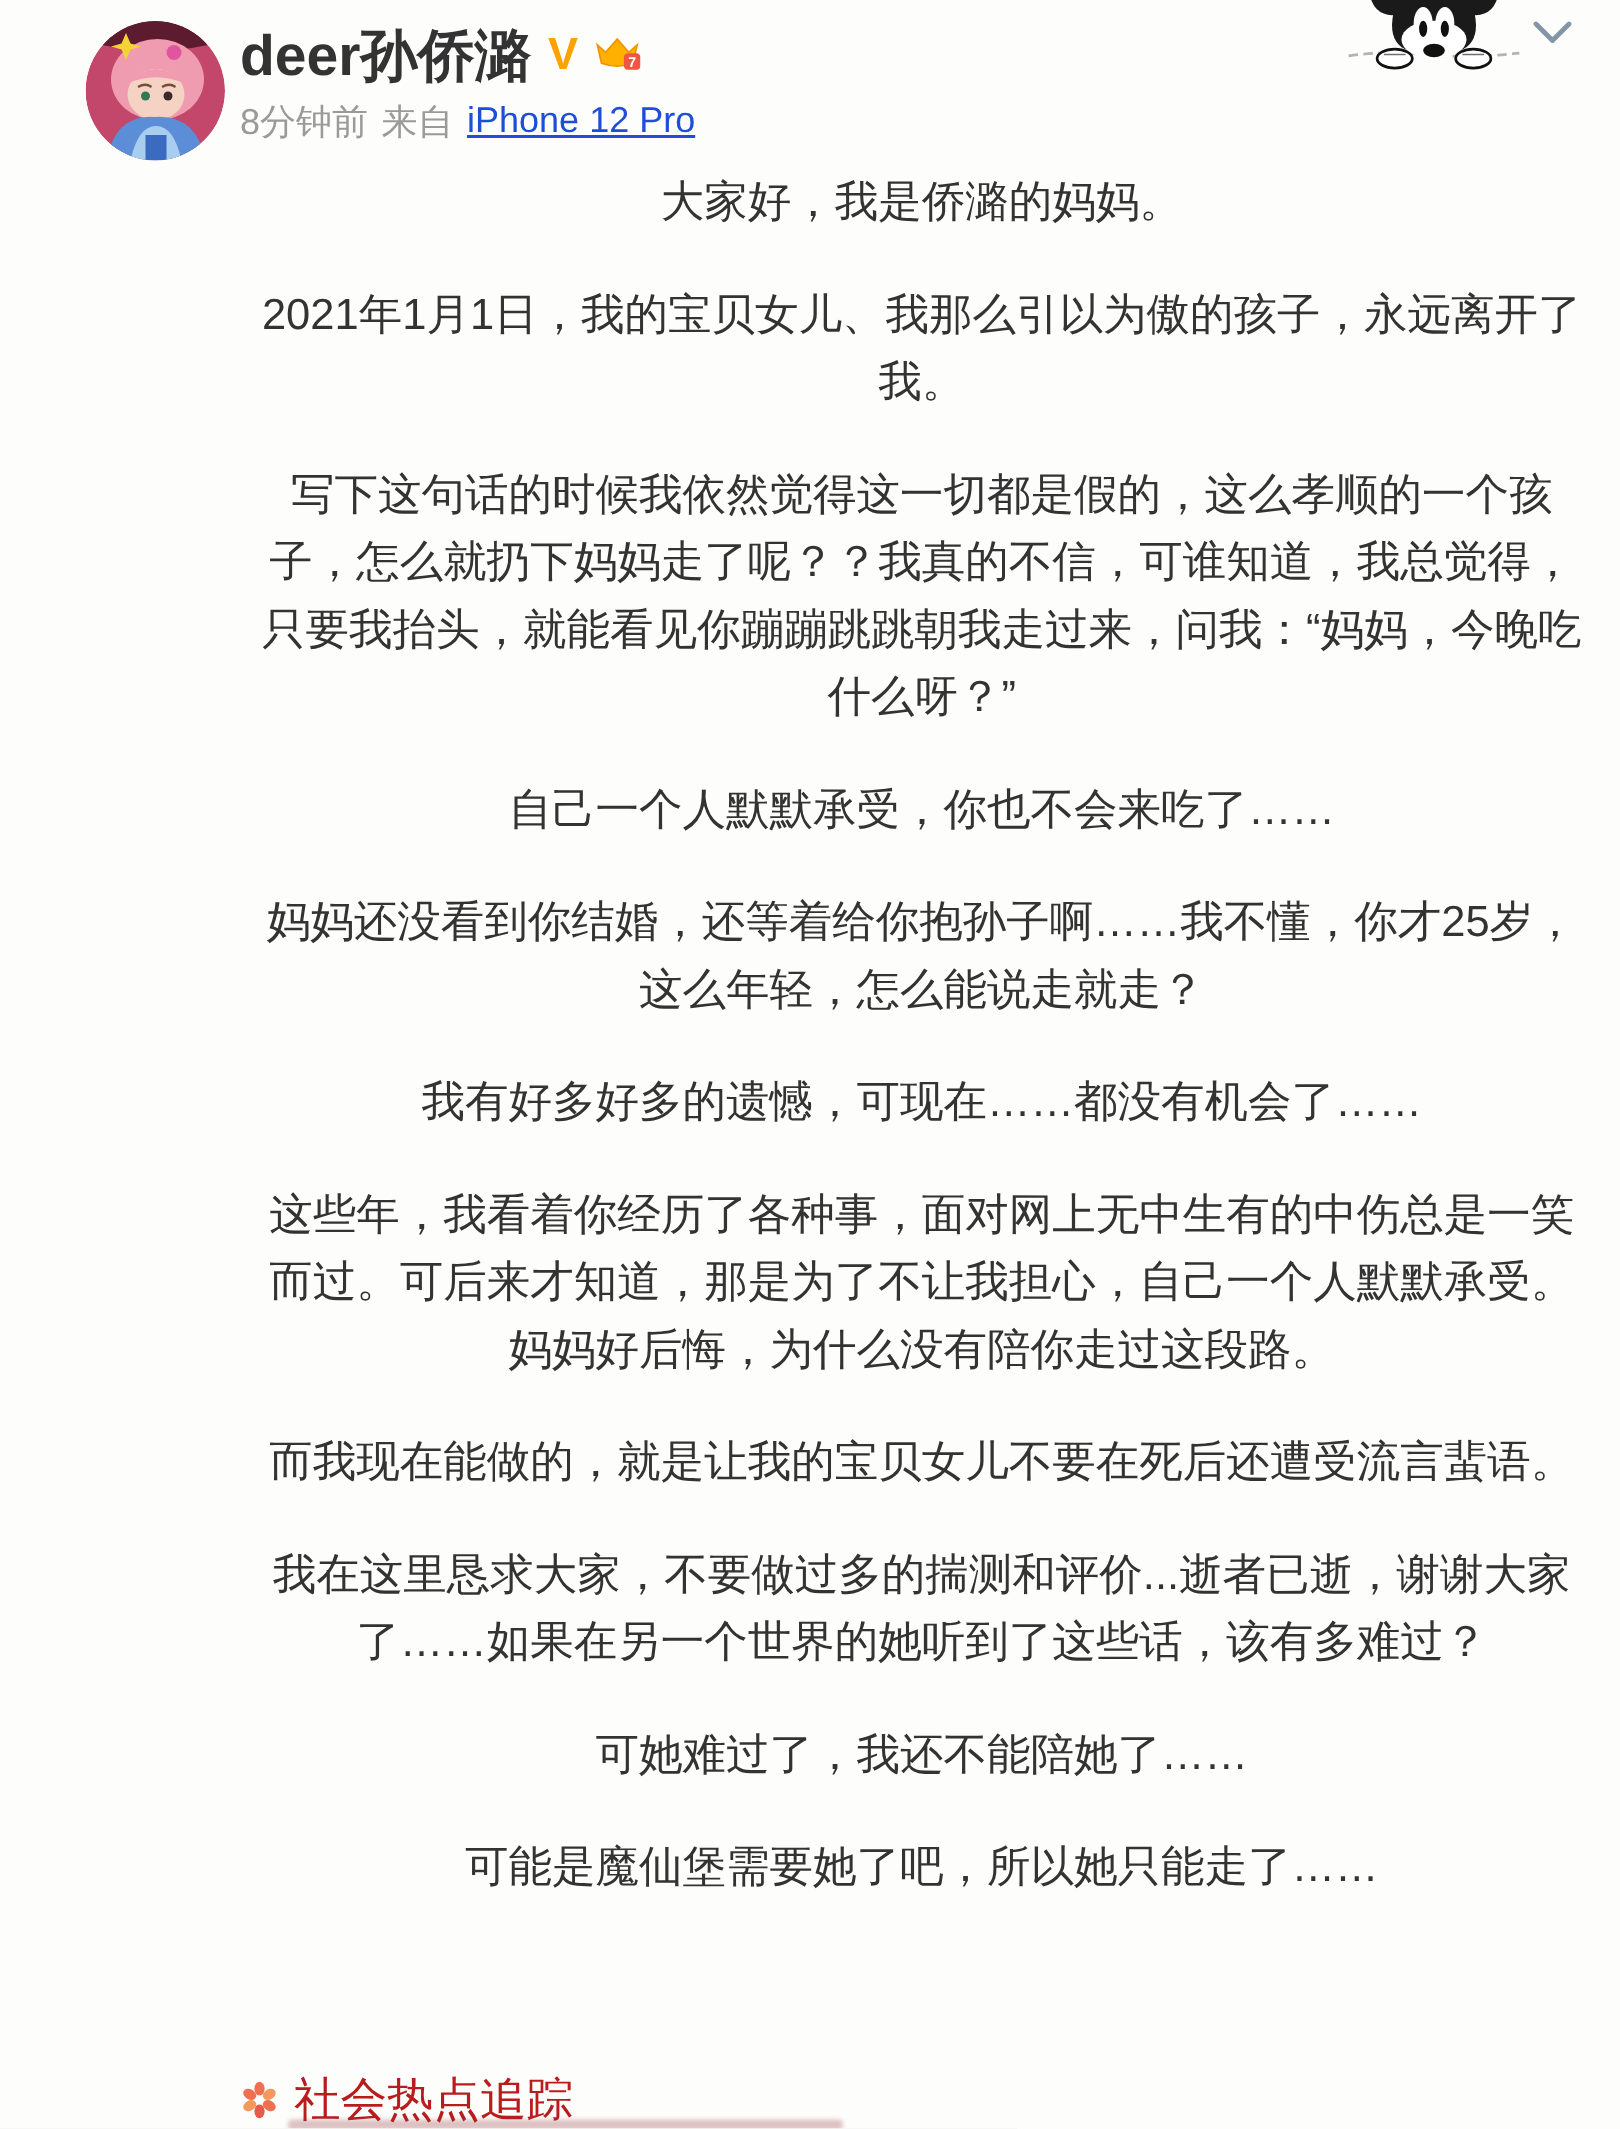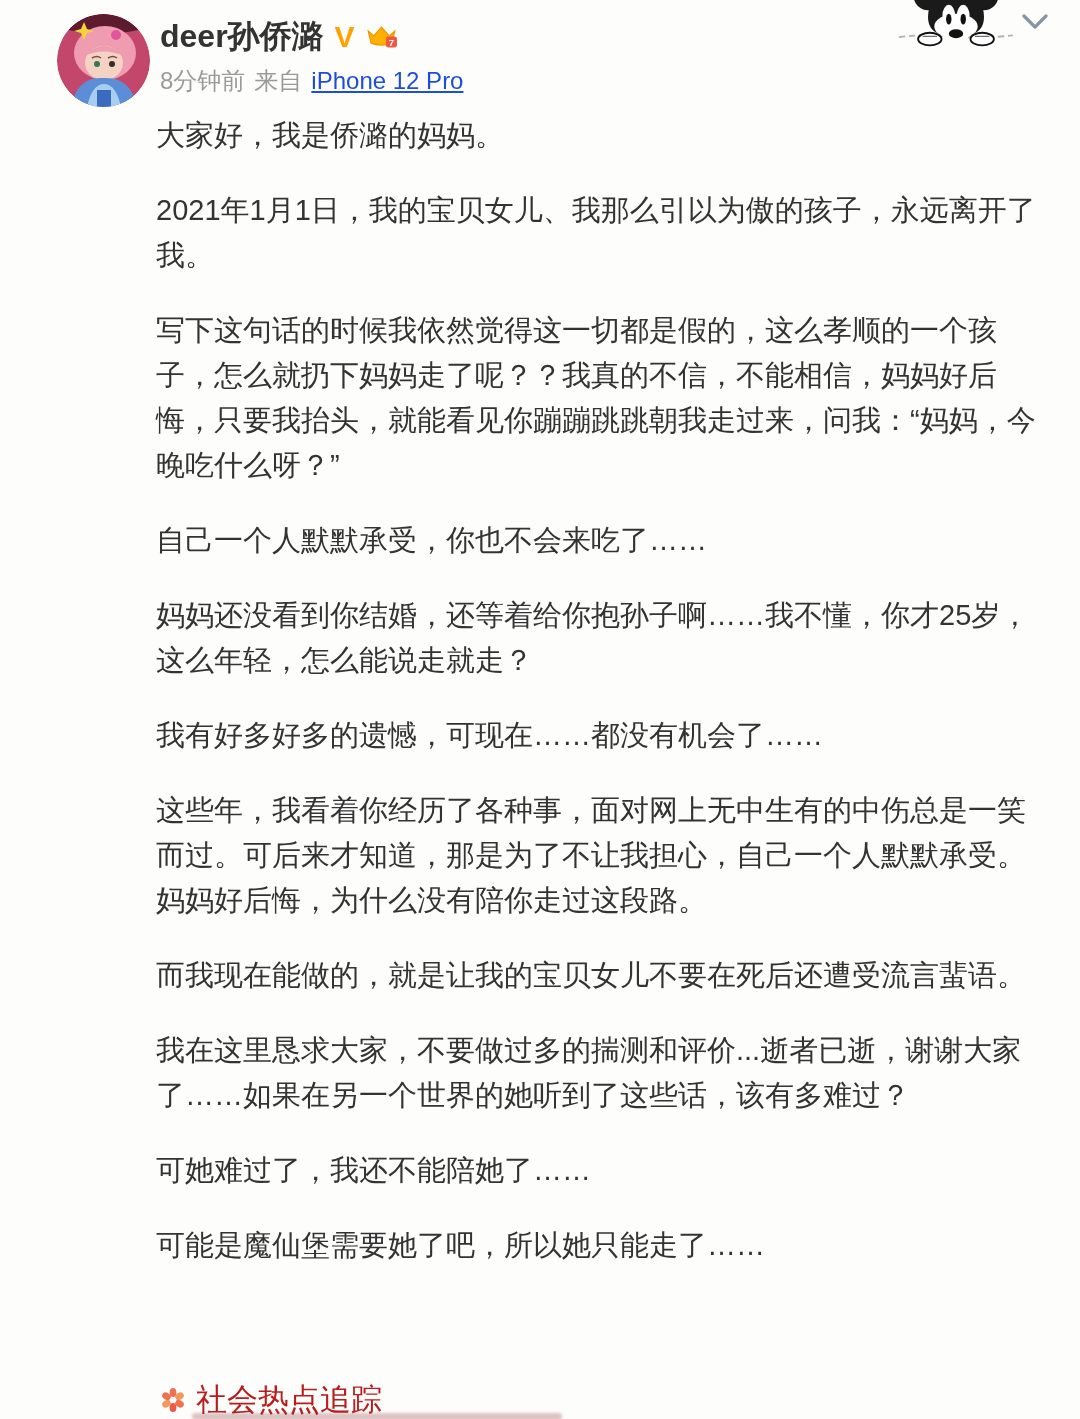--- a/index.html
+++ b/index.html
@@ -5,29 +5,29 @@
   html,body{margin:0;padding:0;background:#f2f2f2;}
   .page{
     position:relative;width:1080px;height:1419px;margin:0 auto;
     background:#fdfdfc;overflow:hidden;
     font-family:"Liberation Sans","DejaVu Sans",sans-serif;
   }
   
   .avatar{position:absolute;left:57px;top:14px;width:93px;height:93px;border-radius:50%;overflow:hidden;cursor:pointer;}
   .author-block{position:absolute;left:160px;top:18px;}
   .name-row{display:flex;align-items:center;gap:11px;height:38px;}
-  .author-name{font-size:32px;font-weight:bold;color:#333;cursor:pointer;}
+  .author-name{font-size:38px;font-weight:bold;color:#333;cursor:pointer;}
   .v-badge{font-size:30px;font-weight:800;color:#ffa200;line-height:1;}
   .crown-badge{display:inline-block;margin-top:2px;}
   .meta-row{margin-top:9px;font-size:24px;color:#9a9a9a;display:flex;gap:9px;align-items:center;justify-content:flex-end;}
   .source-link{color:#1d4ed8;cursor:pointer;text-decoration:underline;}
   .mickey{position:absolute;left:897px;top:-7px;}
   .menu-chevron{position:absolute;left:1022px;top:14px;cursor:pointer;}
   
-  .post-text{position:absolute;left:156px;top:113px;width:895px;}
+  .post-text{position:absolute;left:167px;top:113px;width:895px;text-align:center;}
   .post-text p{margin:0 0 30px 0;font-size:29px;line-height:45px;color:#333;word-break:break-all;}
   
   .topic-row{position:absolute;left:160px;top:1379px;display:flex;align-items:center;gap:10px;cursor:pointer;}
   .topic-label{font-size:31px;color:#b91c1c;}
   .cutoff-line{position:absolute;left:192px;top:1413px;width:370px;height:7px;
     background:rgba(148,58,58,.30);border-radius:3px;filter:blur(1.5px);}
 </style>
 </head>
 <body>
 
@@ -96,21 +96,21 @@
     <path d="M28,48 h16 M86,48 h16" stroke="#111" stroke-width="1.2" opacity="0.6"></path>
   </svg>
 
   <svg class="menu-chevron" viewBox="0 0 26 16" width="26" height="16">
     <polyline points="2,2 13,13 24,2" fill="none" stroke="#8495a5" stroke-width="3.2" stroke-linecap="round" stroke-linejoin="round"></polyline>
   </svg>
 
   <div class="post-text">
     <p>大家好，我是侨潞的妈妈。</p>
     <p>2021年1月1日，我的宝贝女儿、我那么引以为傲的孩子，永远离开了我。</p>
-    <p>写下这句话的时候我依然觉得这一切都是假的，这么孝顺的一个孩子，怎么就扔下妈妈走了呢？？我真的不信，不能相信，妈妈好后悔，只要我抬头，就能看见你蹦蹦跳跳朝我走过来，问我：“妈妈，今晚吃什么呀？”</p>
+    <p>写下这句话的时候我依然觉得这一切都是假的，这么孝顺的一个孩子，怎么就扔下妈妈走了呢？？我真的不信，可谁知道，我总觉得，只要我抬头，就能看见你蹦蹦跳跳朝我走过来，问我：“妈妈，今晚吃什么呀？”</p>
     <p>自己一个人默默承受，你也不会来吃了……</p>
     <p>妈妈还没看到你结婚，还等着给你抱孙子啊……我不懂，你才25岁，这么年轻，怎么能说走就走？</p>
     <p>我有好多好多的遗憾，可现在……都没有机会了……</p>
     <p>这些年，我看着你经历了各种事，面对网上无中生有的中伤总是一笑而过。可后来才知道，那是为了不让我担心，自己一个人默默承受。妈妈好后悔，为什么没有陪你走过这段路。</p>
     <p>而我现在能做的，就是让我的宝贝女儿不要在死后还遭受流言蜚语。</p>
     <p>我在这里恳求大家，不要做过多的揣测和评价...逝者已逝，谢谢大家了……如果在另一个世界的她听到了这些话，该有多难过？</p>
     <p>可她难过了，我还不能陪她了……</p>
     <p>可能是魔仙堡需要她了吧，所以她只能走了……</p>
     <p>
       

